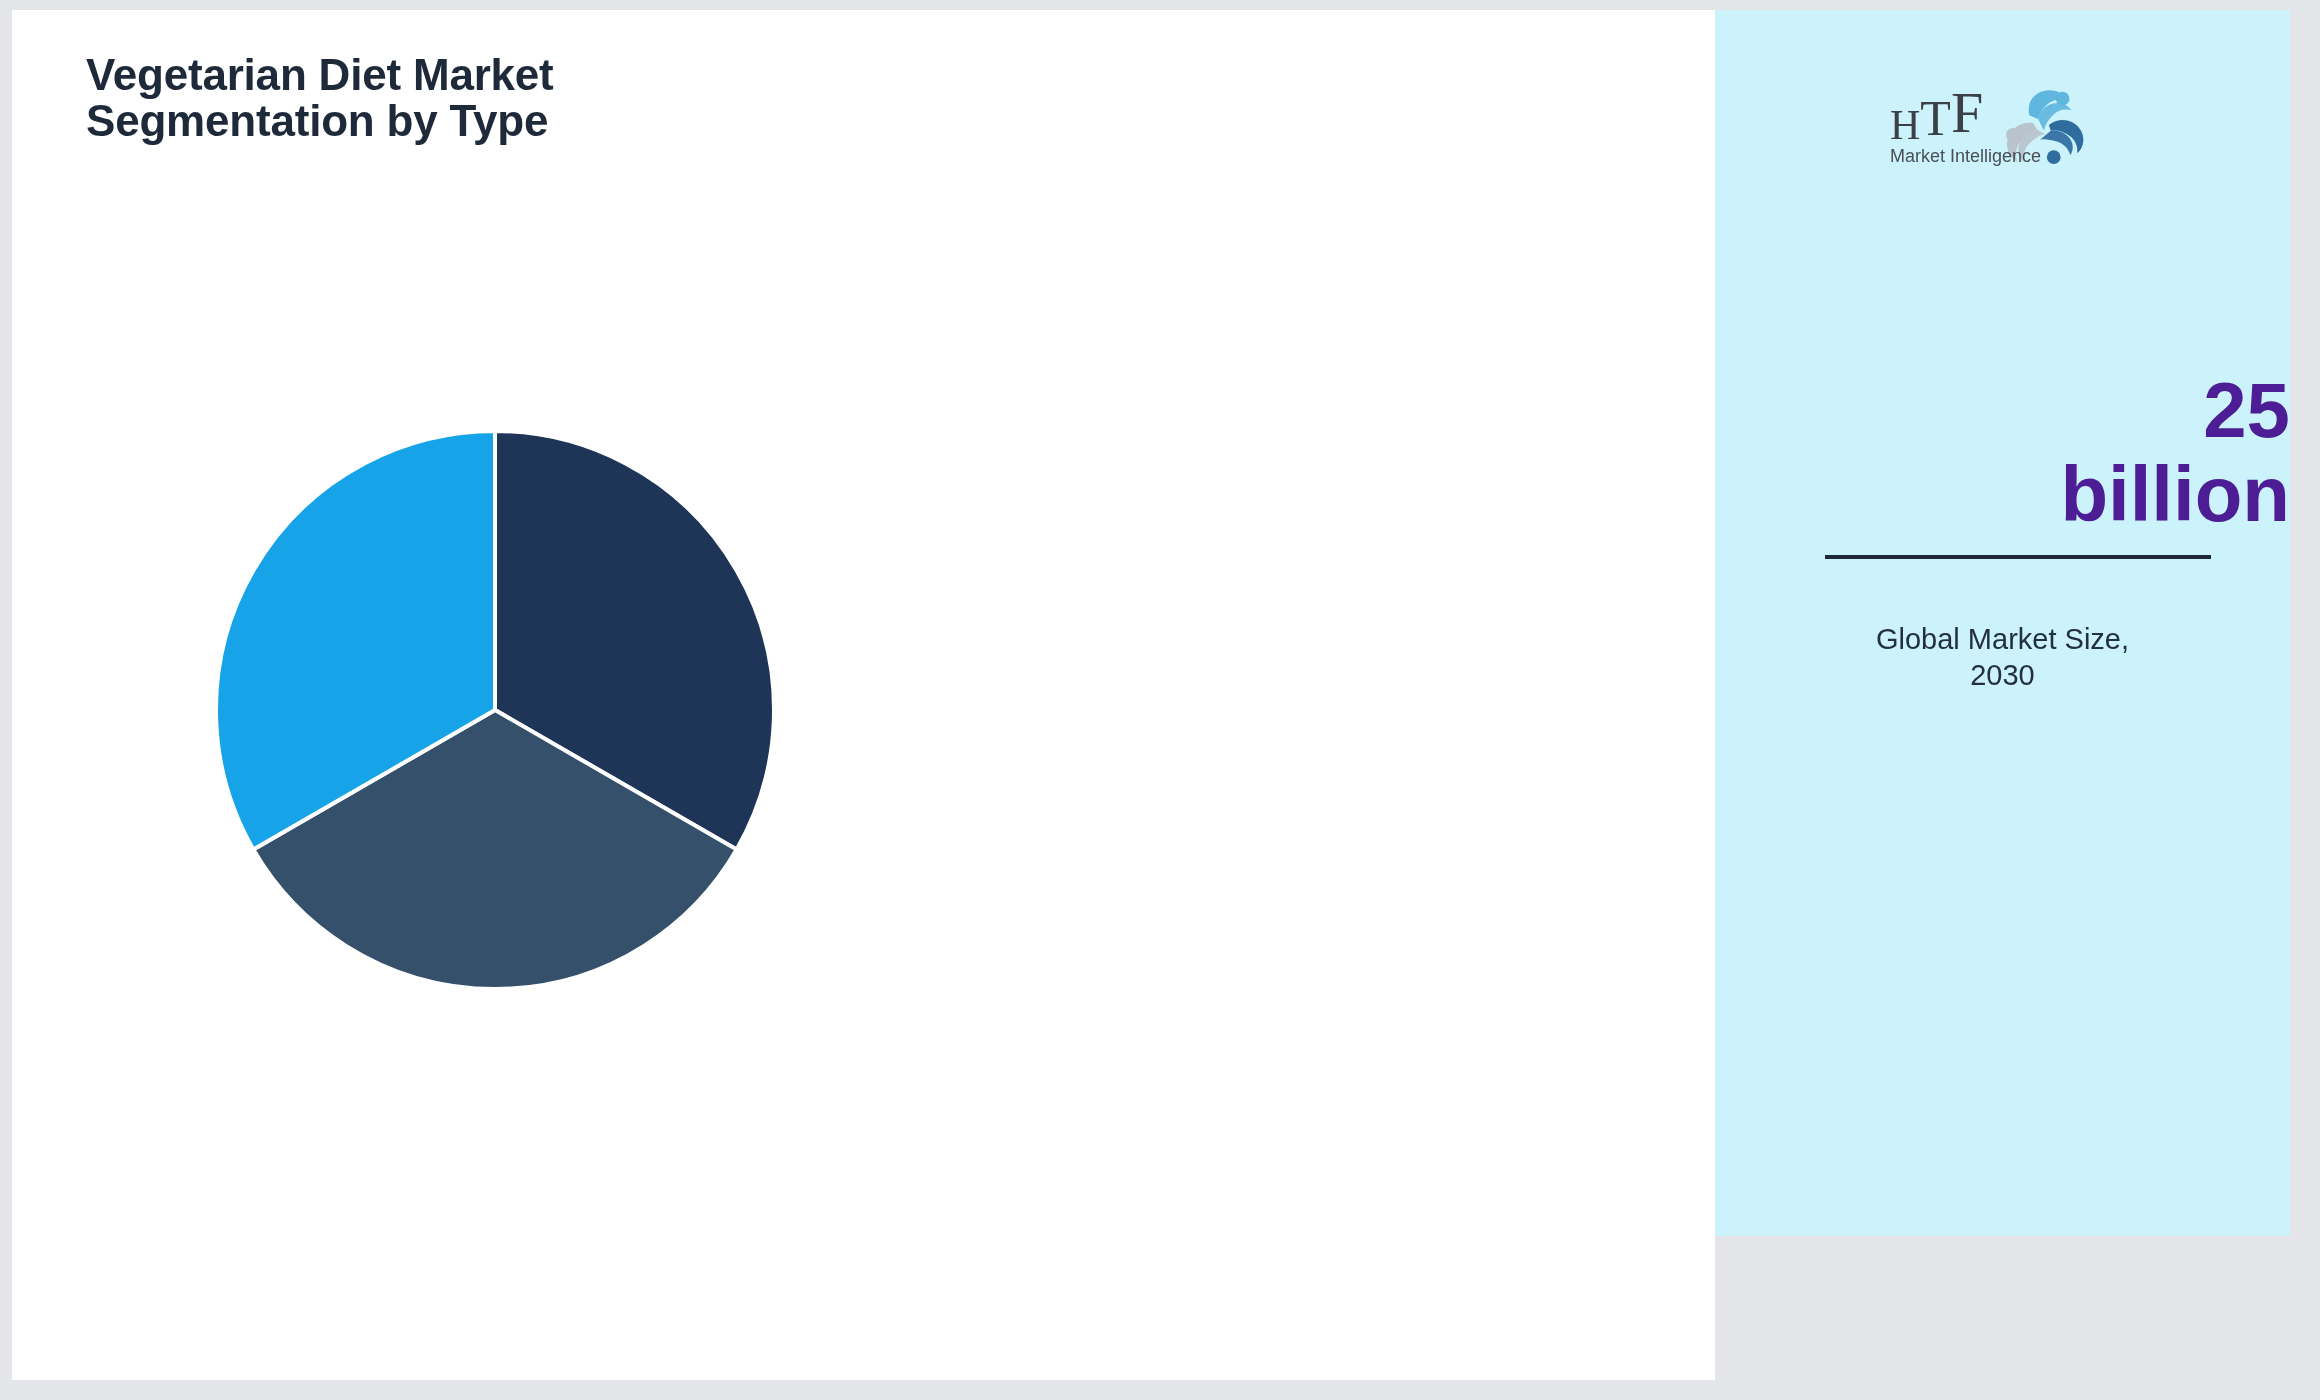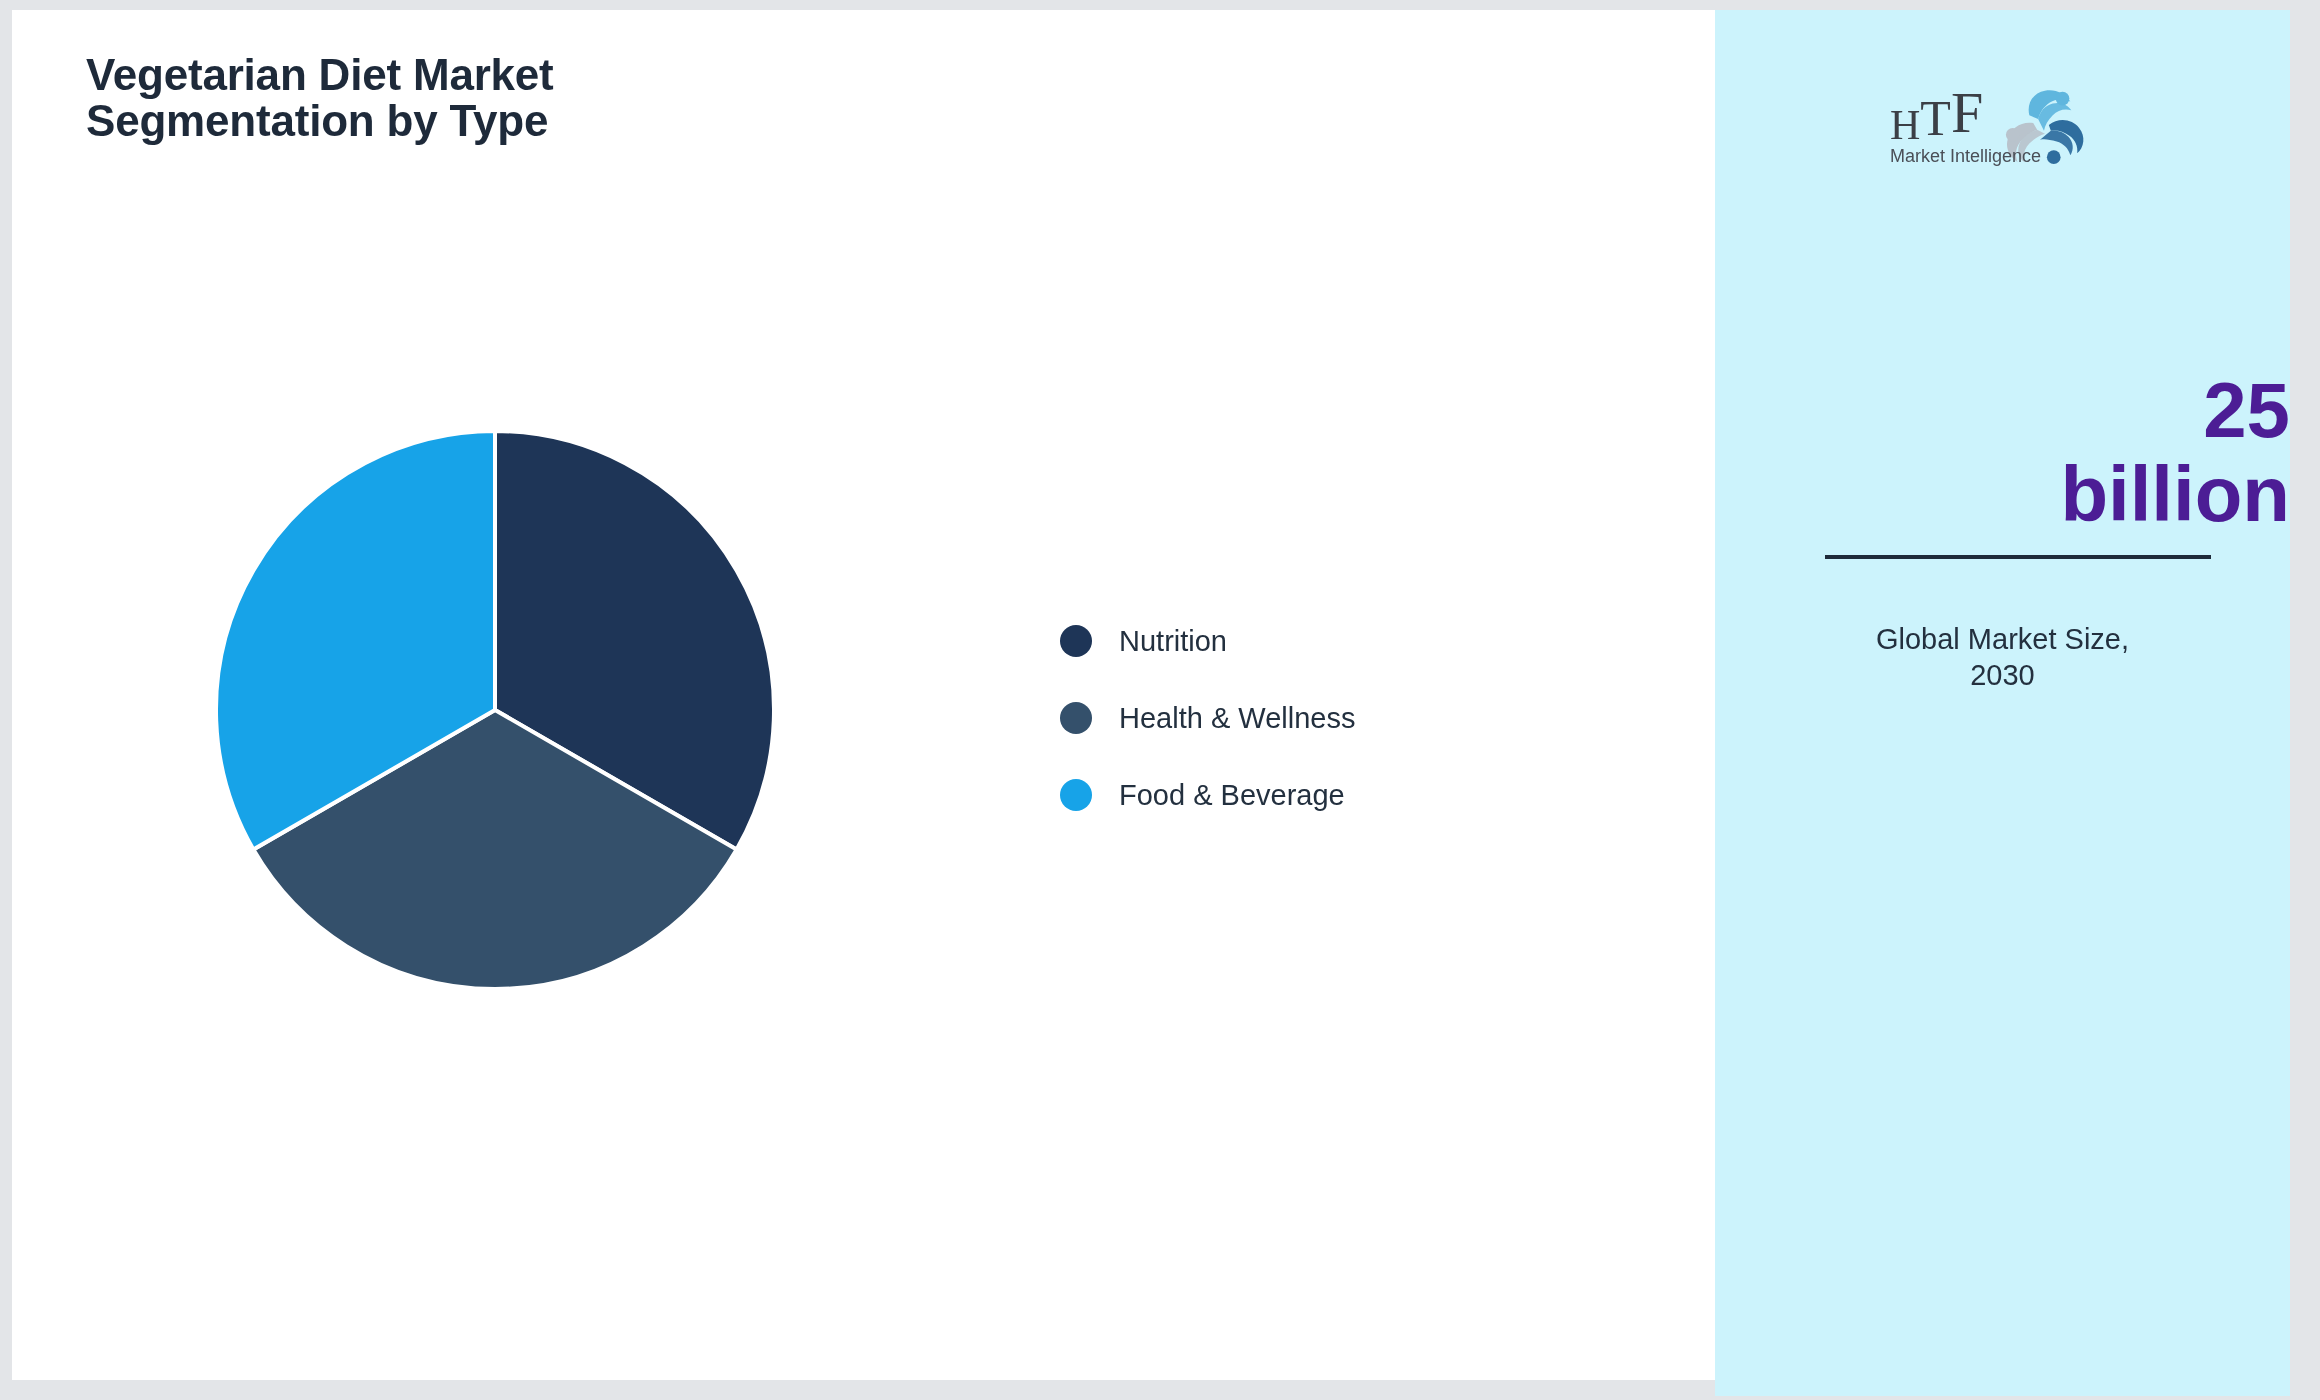--- a/index.html
+++ b/index.html
@@ -85,21 +85,21 @@
     color: #23303f;
     white-space: nowrap;
   }
 
   
   #sidebar {
     position: absolute;
     left: 1715px;
     top: 10px;
     width: 575px;
-    height: 1386px;
+    height: 1226px;
     background: #ccf3fc;
     overflow: hidden;
   }
 
   
   #logo {
     position: absolute;
     left: 0;
     top: 72px;
     width: 575px;
@@ -188,38 +188,20 @@
     <div id="pie-wrap">
       <svg id="pie-svg" viewBox="0 0 560 560">
         <g id="pie-slices">
             <path d="M 280 280 L 280.00 1.00 A 279 279 0 0 1 521.62 419.50 Z" fill="#1e3557" stroke="#ffffff" stroke-width="4"></path>
             <path d="M 280 280 L 521.62 419.50 A 279 279 0 0 1 38.38 419.50 Z" fill="#34506b" stroke="#ffffff" stroke-width="4"></path>
             <path d="M 280 280 L 38.38 419.50 A 279 279 0 0 1 280.00 1.00 Z" fill="#17a3e8" stroke="#ffffff" stroke-width="4"></path>
           </g>
       </svg>
     </div>
 
-    <div id="legend">
-
-      <div class="legend-row">
-        <span class="legend-swatch" style="background: rgb(30, 53, 87);"></span>
-        <span class="legend-label">Nutrition</span>
-      </div>
-
-      <div class="legend-row">
-        <span class="legend-swatch" style="background: rgb(52, 80, 107);"></span>
-        <span class="legend-label">Health &amp; Wellness</span>
-      </div>
-
-      <div class="legend-row">
-        <span class="legend-swatch" style="background: rgb(23, 163, 232);"></span>
-        <span class="legend-label">Food &amp; Beverage</span>
-      </div>
-
-    </div>
   </div>
 
   <div id="sidebar">
 
     <div id="logo">
       <div id="logo-inner">
         <div id="logo-htf"><span class="l-h">H</span><span class="l-t">T</span><span class="l-f">F</span></div>
 
         <svg id="logo-emblem" viewBox="0 0 100 86">
 

